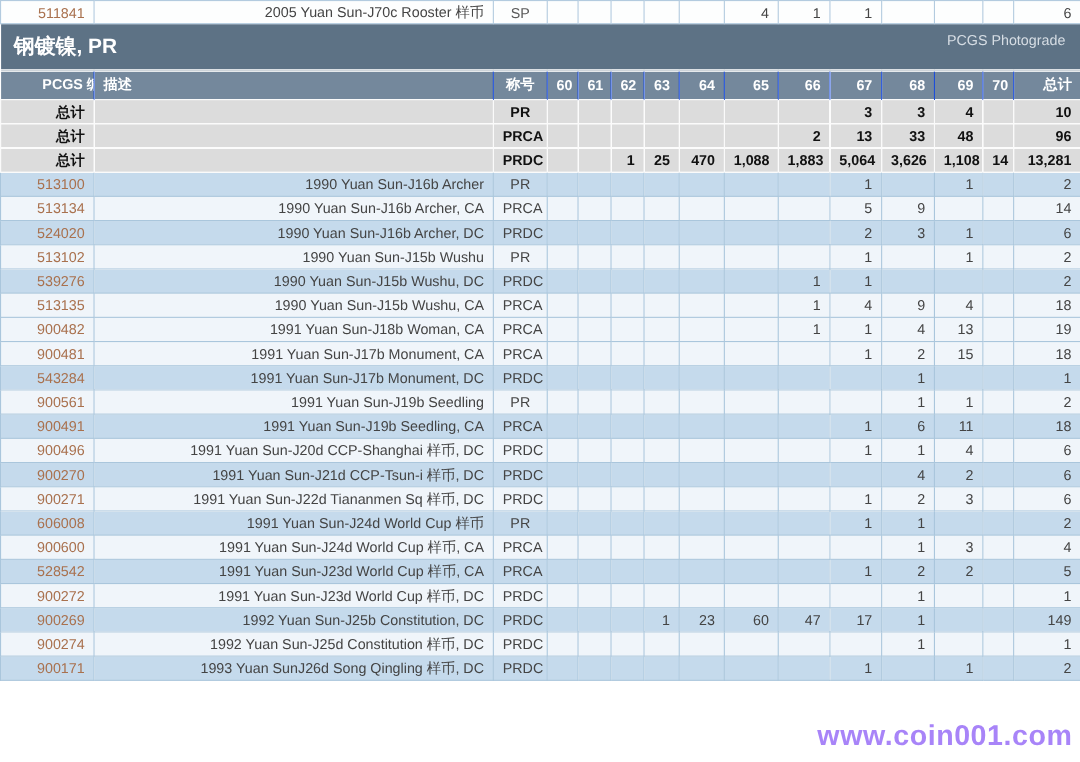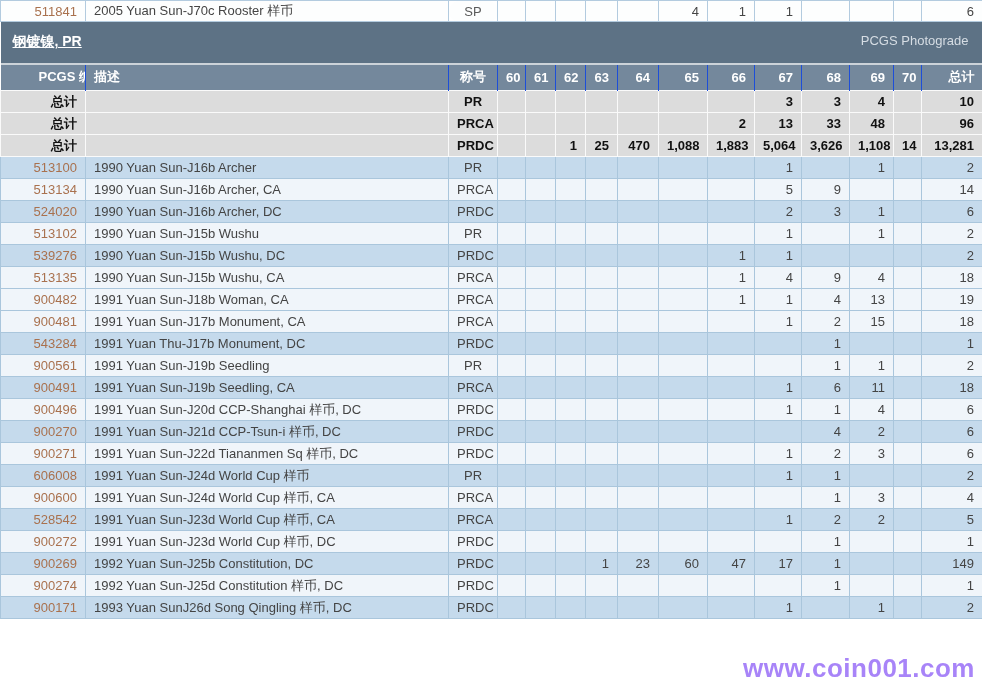--- a/index.html
+++ b/index.html
@@ -7,38 +7,38 @@
         font-family:"Liberation Sans","DejaVu Sans",sans-serif;background:#fff;}
   table{border-collapse:collapse;table-layout:fixed;width:982px;}
   td,th{box-sizing:border-box;padding:0 8px;font-size:13px;overflow:hidden;
         white-space:nowrap;vertical-align:middle;}
   
   tr.toprow td{background:#fdfefe;height:21px;border:1px solid #b3cbdf;color:#454545;}
   tr.toprow td.c-des{color:#5a5a5a;border-radius:10px;}
   
   tr.banner td{background:#5d7285;height:42px;border:none;border-bottom:2px solid #ccd3d9;
                padding:0 14px 0 12px;}
-  .banner-title{color:#fff;font-weight:bold;font-size:14px;float:left;text-decoration:underline;}
+  .banner-title{color:#fff;font-weight:bold;font-size:19px;float:left;}
   .banner-right{color:#d6dde4;font-size:13px;float:right;}
   
   tr.hdr th{background:#74889c;color:#fff;font-weight:bold;height:27px;
             border-left:1px solid #1d4ed8;border-top:none;border-bottom:none;font-size:13px;}
   tr.hdr th:first-child{border-left:none;padding-left:38px;}
   th.c-id,th.c-desc{text-align:left;}
   th.c-des{text-align:center;}
   th.c-num,th.c-total{text-align:right;}
   
   tr.totalrow td{background:#dcdcdc;border:1px solid #fafafa;height:22px;
                  font-weight:bold;color:#111;}
   
   tr.row-blue td{background:#c5daec;}
   tr.row-light td{background:#f0f5fa;}
   tr.drow td{border:1px solid #aac6dc;height:22px;color:#444;}
   .c-id{text-align:right;}
-  .c-desc{text-align:left;color:#474747;}
+  .c-desc{text-align:right;color:#474747;}
   .c-des{text-align:center;color:#5a5a5a;}
   .c-num,.c-total{text-align:right;}
   tr.totalrow .c-des{color:#111;}
   .pcgs-no{color:#a9714e;cursor:pointer;}
   .watermark{position:absolute;right:7px;bottom:9px;font-size:26px;font-weight:bold;
              color:#8b5cf6;opacity:.75;letter-spacing:.5px;pointer-events:none;}
 </style>
 </head>
 <body>
 
@@ -286,21 +286,21 @@
           <td class="c-num"></td>
           <td class="c-num"></td>
           <td class="c-num">1</td>
           <td class="c-num">2</td>
           <td class="c-num">15</td>
           <td class="c-num"></td>
           <td class="c-total">18</td>
         </tr>
         <tr class="drow row-blue">
           <td class="c-id"><span class="pcgs-no">543284</span></td>
-          <td class="c-desc">1991 Yuan Thu-J17b Monument, DC</td>
+          <td class="c-desc">1991 Yuan Sun-J17b Monument, DC</td>
           <td class="c-des">PRDC</td>
           <td class="c-num"></td>
           <td class="c-num"></td>
           <td class="c-num"></td>
           <td class="c-num"></td>
           <td class="c-num"></td>
           <td class="c-num"></td>
           <td class="c-num"></td>
           <td class="c-num"></td>
           <td class="c-num">1</td>

